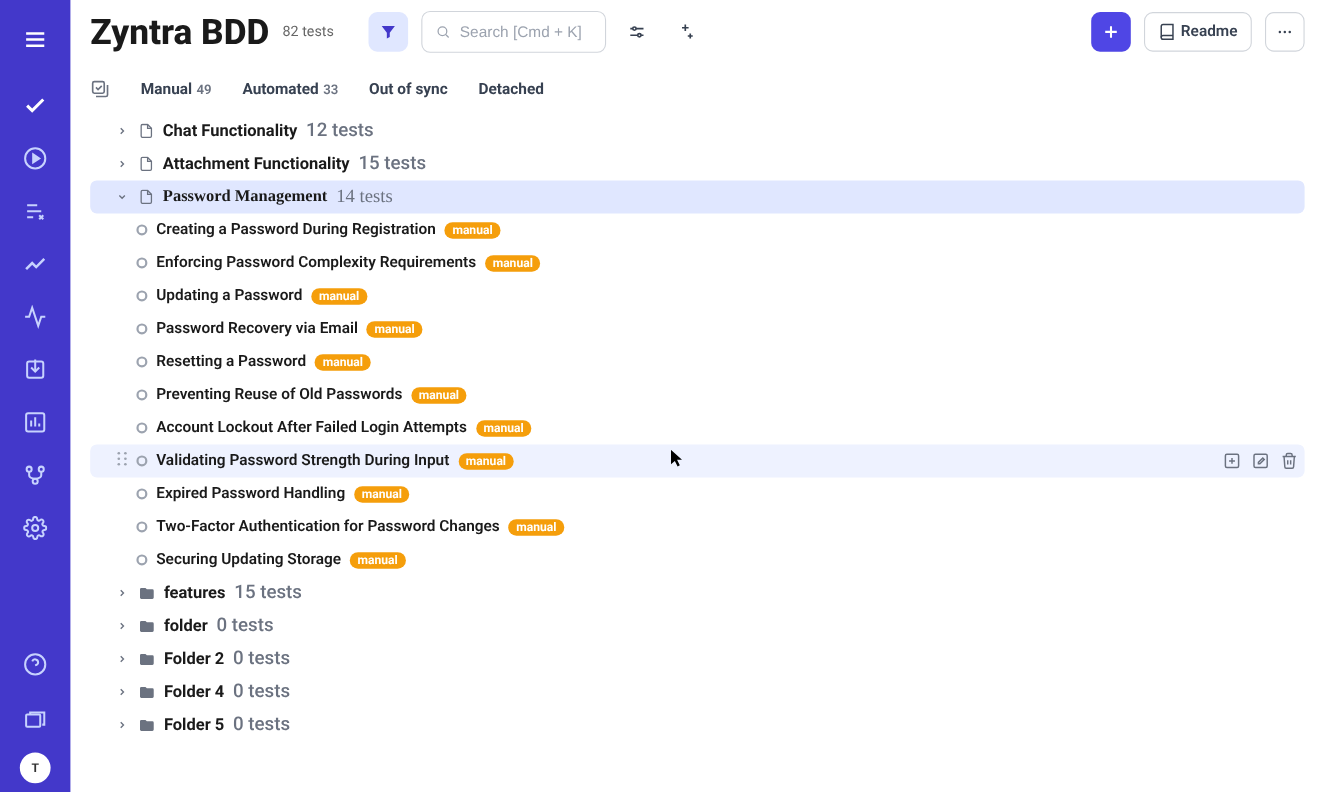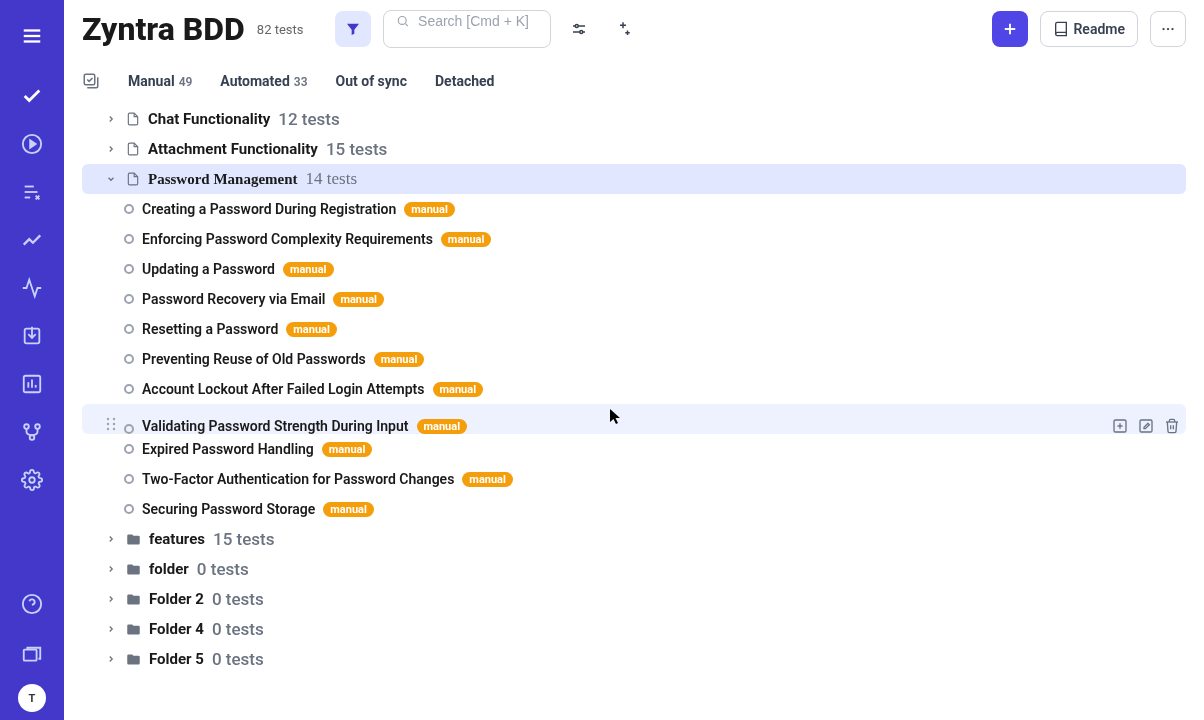--- a/index.html
+++ b/index.html
@@ -41,21 +41,21 @@
   .topbar {
     display:flex; align-items:center; padding: 10px 18px; gap: 12px;
   }
   .title { font-size: 32px; font-weight: 800; }
   .tests-count { font-size: 13px; color:#666; }
   .filter-btn {
     width:36px;height:36px;border-radius:8px;display:flex;align-items:center;justify-content:center;
     background:#e0e7ff;color:#4338ca;cursor:pointer;
   }
   .search-wrap {
-    display:flex;align-items:flex-end;gap:8px;
+    display:flex;align-items:center;gap:8px;
     border:1px solid #d1d5db;border-radius:8px;padding:18px 12px;width:168px;height:36px;color:#9ca3af;
   }
   .search-wrap input { border:none;outline:none;font-size:14px;color:#374151;width:100%;background:transparent;}
   .search-wrap input::placeholder{color:#9ca3af;}
   .icon-btn {
     width:32px;height:32px;display:flex;align-items:center;justify-content:center;color:#374151;cursor:pointer;border-radius:6px;
   }
   .spacer { flex:1; }
   .add-btn {
     width:36px;height:36px;border-radius:8px;background:#4f46e5;color:#fff;display:flex;align-items:center;justify-content:center;cursor:pointer;
@@ -78,21 +78,21 @@
   
   .tree { flex:1; overflow-y:auto; padding: 0 18px 20px 18px; }
   .node {
     display:flex;align-items:center;gap:8px;height:30px;border-radius:6px;padding:0 6px;position:relative;
   }
   .node.feature { font-size:15px; font-weight:700; }
   .node.folder { font-size:15px; font-weight:700; }
   .node.scenario { font-size:14px; font-weight:600; }
   .node .sub { font-size:17px;font-weight:500;color:#6b7280;}
   .node.sel { background:#e0e7ff; }
-  .node.hover { background:#eef2ff;align-items:flex-end; }
+  .node.hover { background:#eef2ff; }
   .caret { width:14px;display:flex;justify-content:center;color:#6b7280;}
   .doc-ico,.fold-ico{color:#6b7280;display:flex;}
   .status-dot{width:10px;height:10px;border:2px solid #9ca3af;border-radius:50%;flex-shrink:0;}
   .tag-manual{
     background:#f59e0b;color:#fff;font-size:11px;font-weight:700;padding:1px 7px;border-radius:10px;
   }
   .indent-1{margin-left:16px;}
   .indent-2{margin-left:36px;}
   .drag-handle{position:absolute;left:-14px;color:#9ca3af;}
   .row-actions{margin-left:auto;display:flex;gap:10px;color:#6b7280;}
@@ -403,21 +403,21 @@
       <span>Expired Password Handling</span>
       <span class="tag-manual">manual</span>
     </div>
     <div class="node scenario indent-2">
       <span class="status-dot"></span>
       <span>Two-Factor Authentication for Password Changes</span>
       <span class="tag-manual">manual</span>
     </div>
     <div class="node scenario indent-2">
       <span class="status-dot"></span>
-      <span>Securing Password Storage</span>
+      <span>Securing Updating Storage</span>
       <span class="tag-manual">manual</span>
     </div>
 
     <div class="node folder indent-1">
       <span class="caret">
           <svg width="10" height="10" viewBox="0 0 24 24" fill="none" stroke="currentColor" stroke-width="3">
             <polyline points="9 18 15 12 9 6"></polyline>
           </svg>
         </span>
       <span class="fold-ico">

